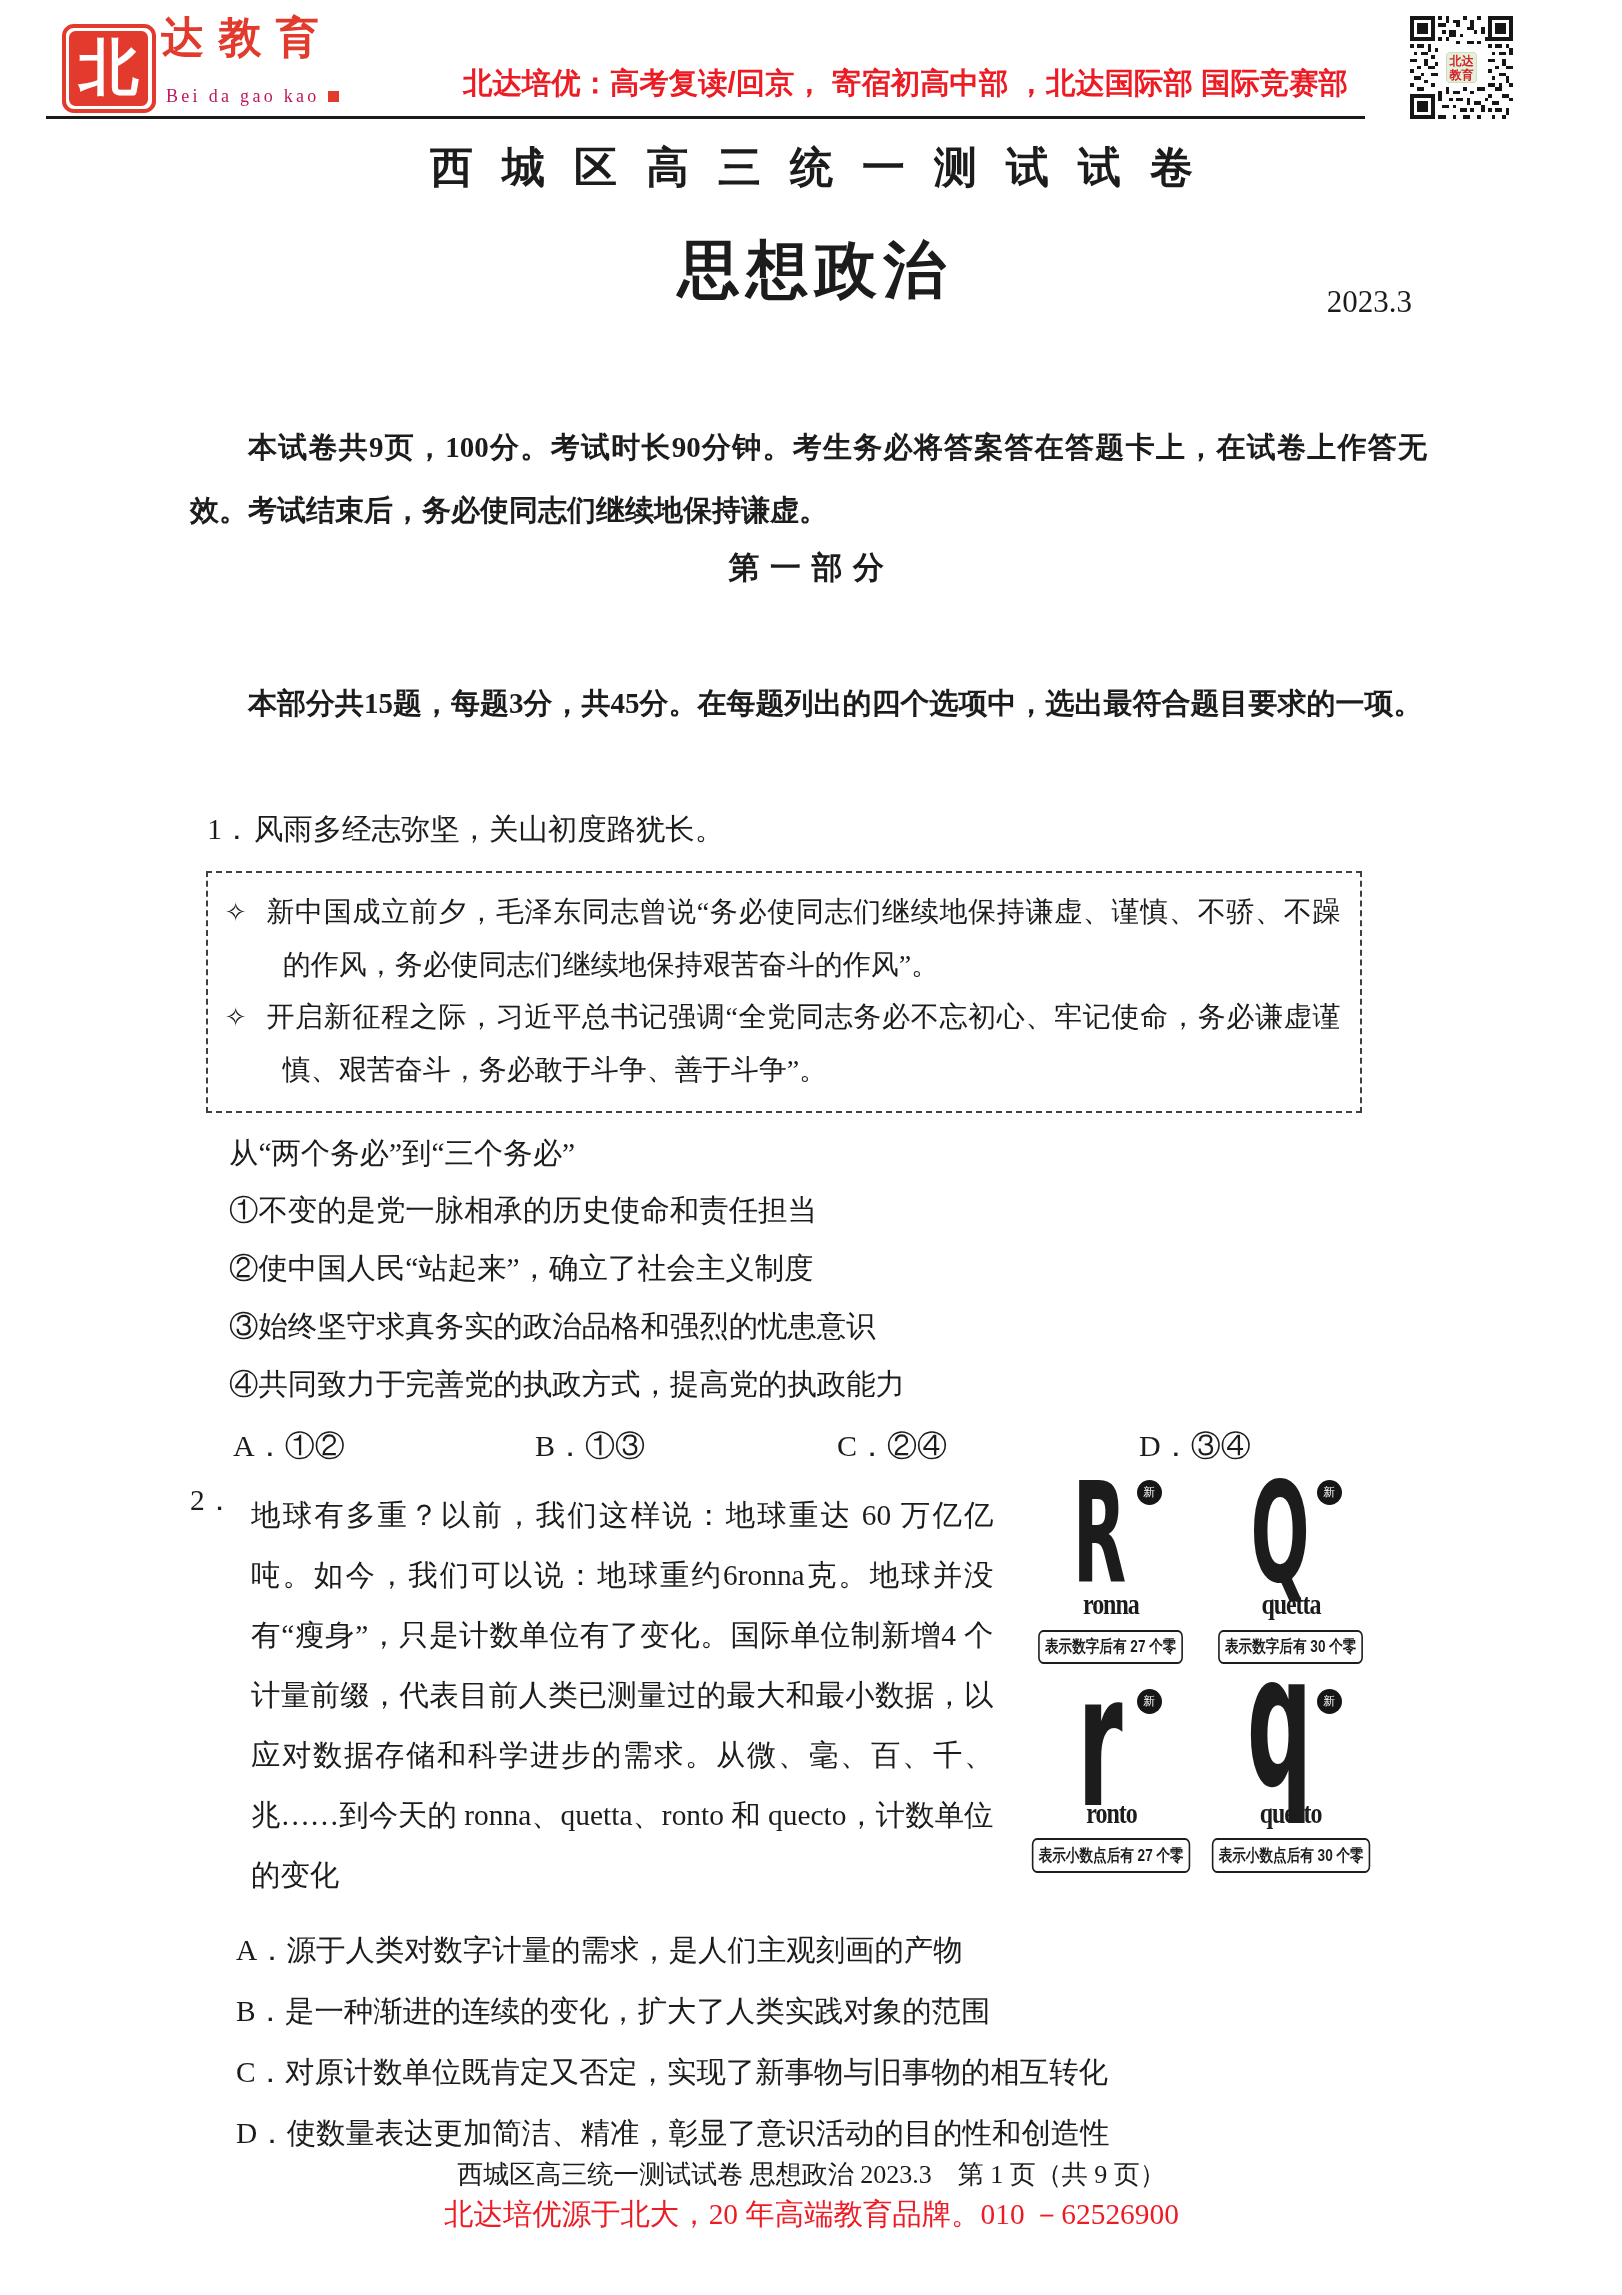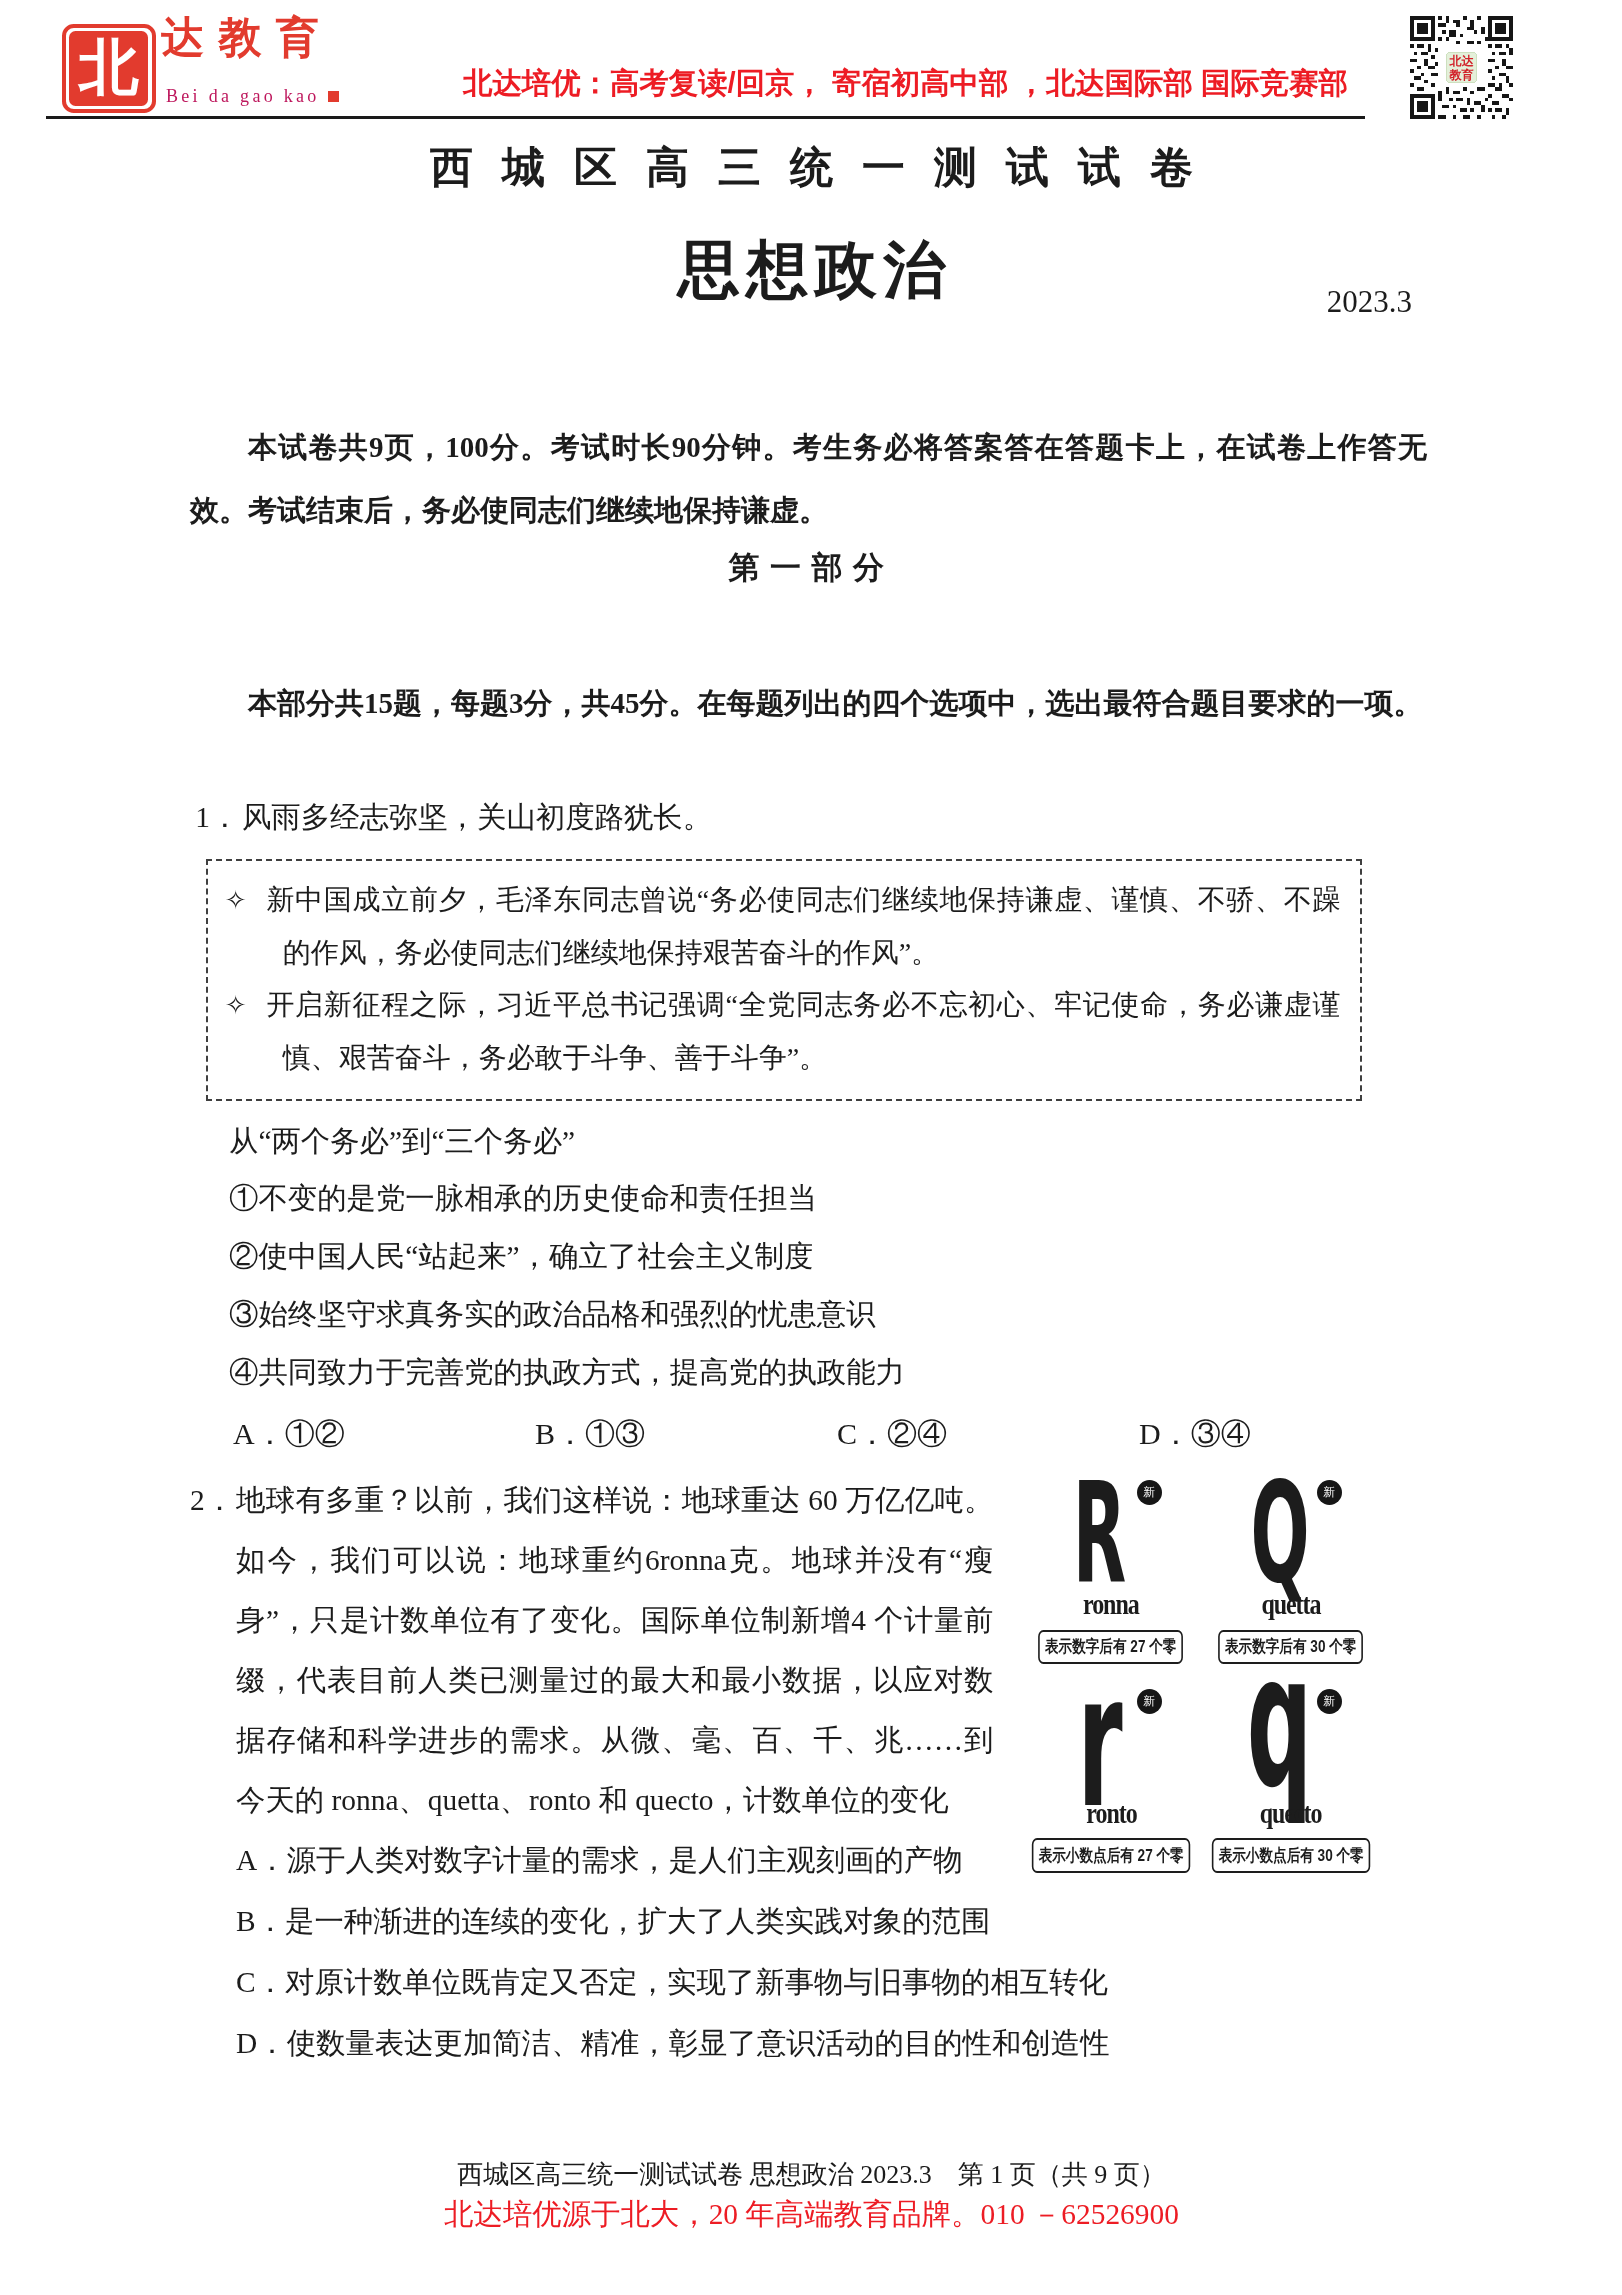--- a/index.html
+++ b/index.html
@@ -30,36 +30,36 @@
   .date{position:absolute;right:211px;top:284px;font-size:31px;}
   
   .para{position:absolute;left:190px;width:1237px;font-size:29px;line-height:63px;
     text-align:justify;font-weight:bold;}
   .instructions{top:387px;text-indent:58px;}
   .part-heading{position:absolute;left:0;top:547px;width:100%;text-align:center;
     font-size:31px;font-weight:bold;letter-spacing:10.5px;}
   .part-intro{top:643px;text-indent:58px;}
   
   .q1{position:absolute;left:190px;top:792px;width:1237px;font-size:29.4px;}
-  .q1-stem{margin:0;padding-left:5.2px;line-height:51px;}
+  .q1-stem{margin:12px;padding-left:5.2px;line-height:51px;}
   .qnum{display:inline-block;margin-right:2.6px;}
   .dashed-box{margin:15.7px 65px 0 15.7px;border:2px dashed #3f3f3f;
     padding:13px 19.6px 15.7px 17px;font-size:28px;line-height:52px;}
   .box-item{margin:0;padding-left:58px;text-indent:-58px;text-align:justify;}
   .bullet{display:inline-block;width:41px;text-indent:0;font-size:26px;}
   .q1-lead{margin:13px 0 0 39px;line-height:55px;}
   .q1-point{margin:0 0 0 39px;line-height:58px;}
   .opt-row{display:flex;margin:2.6px 0 0 43px;line-height:59px;font-size:30px;}
   .opt{width:302px;}
   .opt:last-child{width:auto;}
   
   .q2{position:absolute;left:190px;top:1470px;width:1237px;font-size:29.4px;display:flex;}
   .qnum2{flex:0 0 46px;line-height:60px;}
   .q2-body{flex:1;min-width:0;}
-  .q2-stem{margin:0;line-height:60px;text-align:justify;}
+  .q2-stem{margin:15px;line-height:60px;text-align:justify;}
   .q2-opt{margin:0;line-height:61px;text-align:justify;}
   
   .figure{float:right;width:360px;margin:9.2px 46px 11.8px 27.5px;
     display:grid;grid-template-columns:180px 180px;row-gap:23.6px;}
   .cell{display:flex;flex-direction:column;align-items:center;}
   .letter-area{height:103px;display:flex;align-items:flex-end;justify-content:center;gap:0;}
   .sym-box{width:79px;display:flex;justify-content:center;align-items:flex-end;overflow:visible;}
   .sym{font-family:"DejaVu Sans","Liberation Sans",sans-serif;font-weight:bold;
     font-size:139px;line-height:98px;display:inline-block;
     transform:scaleX(0.5);transform-origin:bottom center;}

